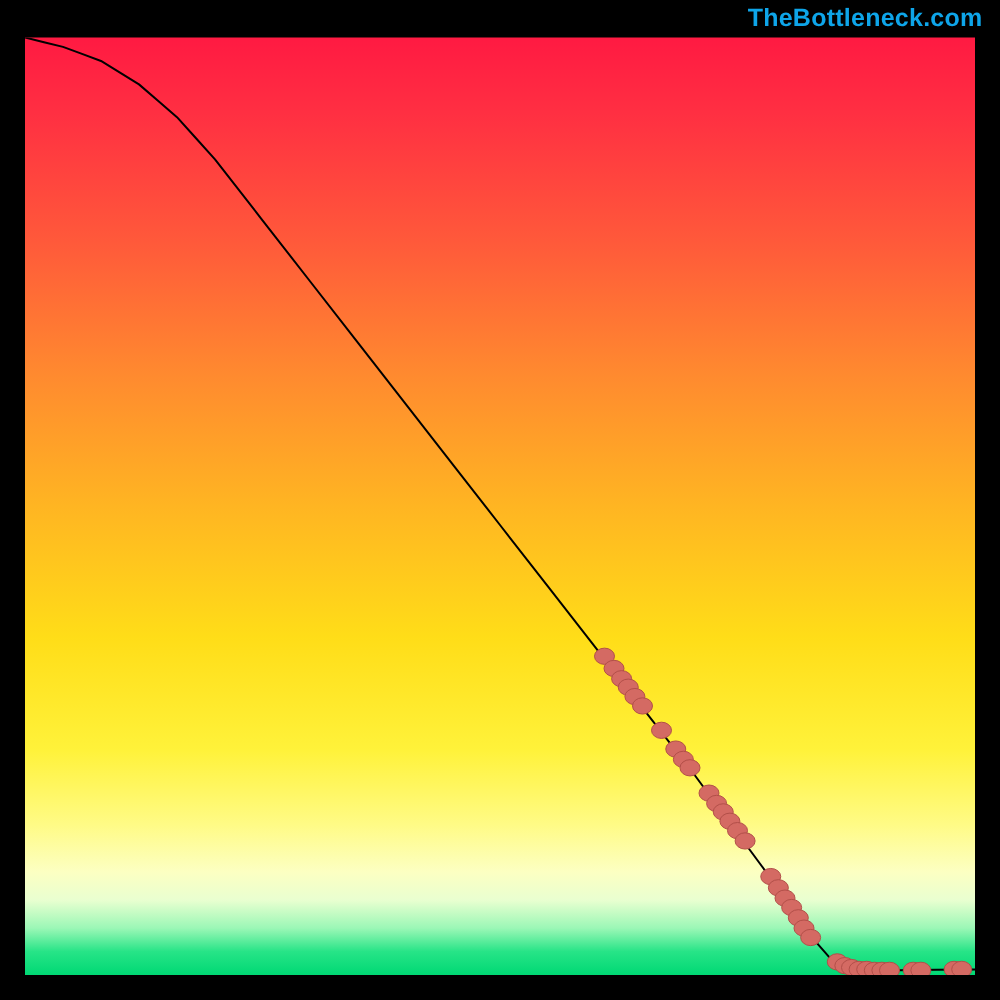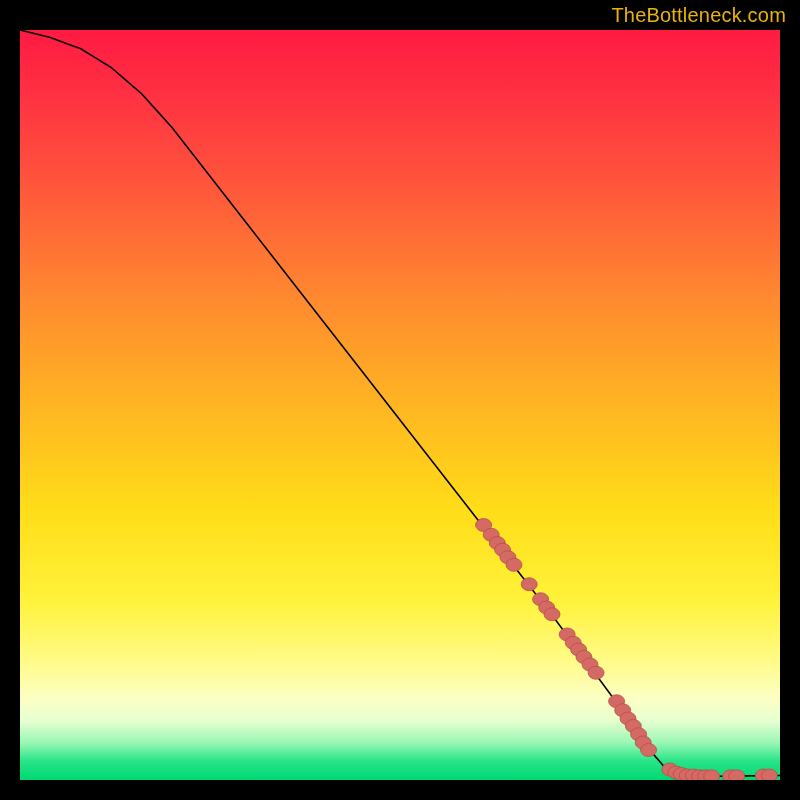--- a/index.html
+++ b/index.html
@@ -8,23 +8,23 @@
     height: 800px;
     background: #000;
     position: relative;
     font-family: Arial, Helvetica, sans-serif;
     overflow: hidden;
   }
   .caption {
     position: absolute;
     top: 4px;
     right: 14px;
-    color: #eab308;
+    color: #0ea5e9;
     font-size: 20px;
-    font-weight: 400;
+    font-weight: 700;
     letter-spacing: 0.2px;
     z-index: 5;
   }
   .plot-area {
     position: absolute;
     left: 20px;
     top: 30px;
     width: 760px;
     height: 750px;
   }

